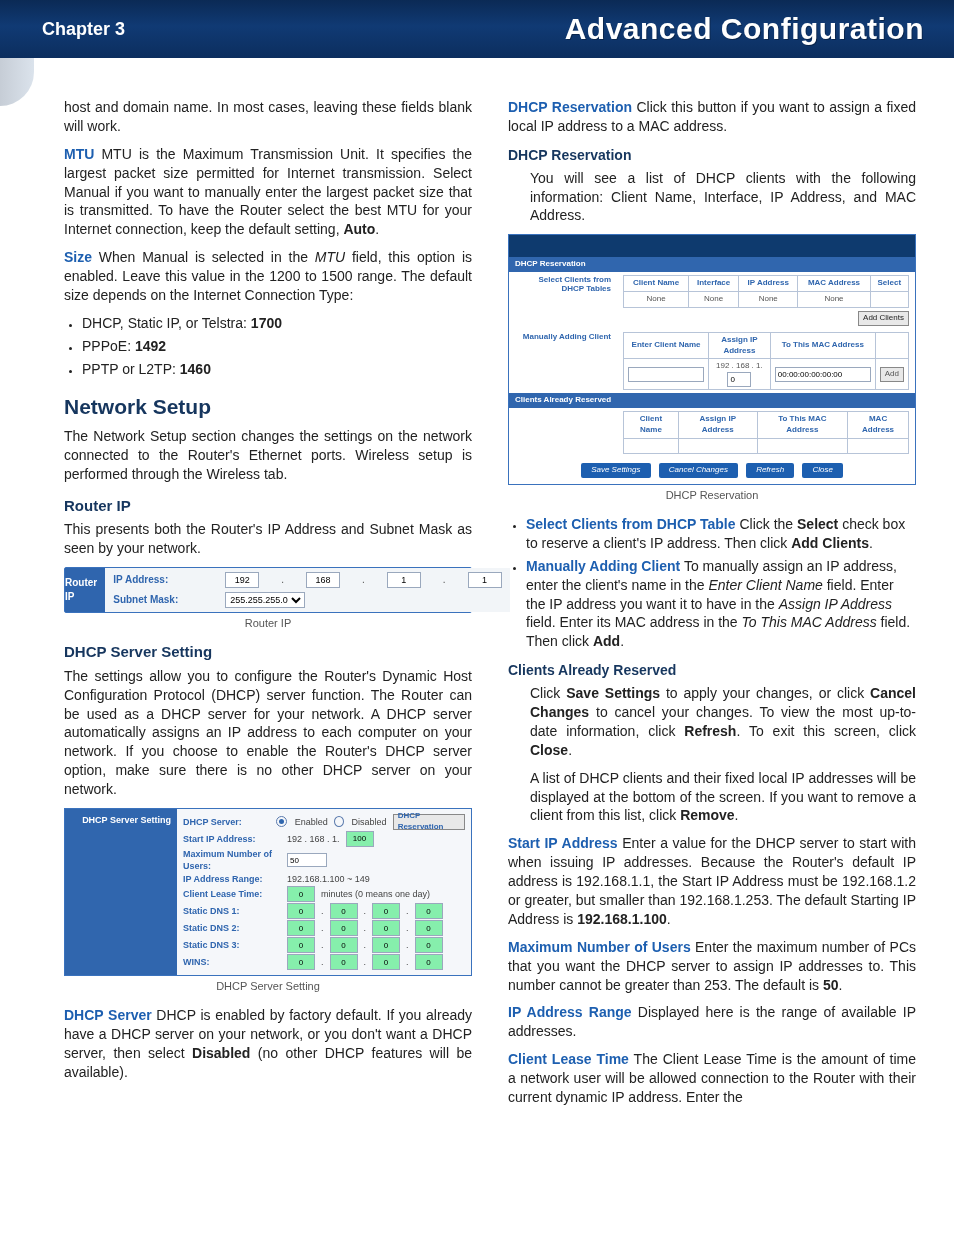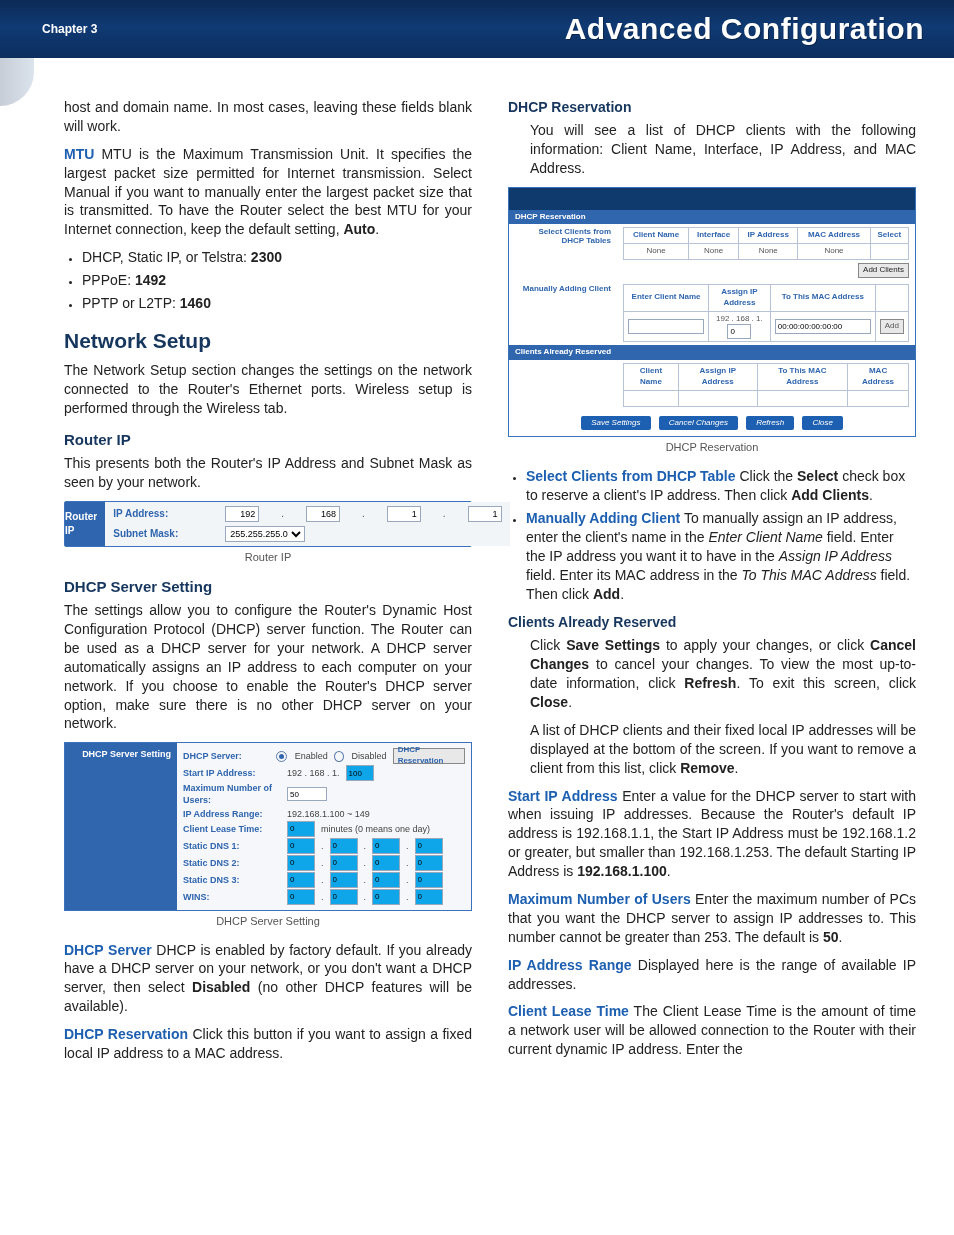--- a/index.html
+++ b/index.html
@@ -7,21 +7,21 @@
 
   
   .header-band {
     height:58px;
     background:linear-gradient(180deg,#0b2a55 0%, #103a74 45%, #0c2e5e 100%);
     position:relative;
     display:flex; align-items:center; justify-content:space-between;
     padding:0 30px 0 42px;
     color:#fff; box-sizing:border-box;
   }
-  .header-band .chapter { font-size:12px; font-weight:700; }
+  .header-band .chapter { font-size:18px; font-weight:700; }
   .header-band .title   { font-size:30px; font-weight:700; text-shadow:1px 1px 0 rgba(0,0,0,.3); letter-spacing:.5px; font-stretch:condensed; }
 
   
   .shoulder {
     position:absolute; left:0; top:58px; width:34px; height:48px;
     background:linear-gradient(90deg,#c6cdd6,#dbe3ec);
     border-top-left-radius:0; border-bottom-right-radius:40px;
   }
 
   .body-area {
@@ -60,35 +60,35 @@
     border:1px solid #3a72bd; border-radius:2px; background:#fff; font-size:10px;
     display:flex; align-items:stretch; height:44px;
   }
   .fig-routerip .lab {
     width:120px; background:#2f65ae; color:#fff; font-weight:700; display:flex; align-items:center; justify-content:flex-end; padding-right:8px;
   }
   .fig-routerip .fields { flex:1; background:#f2f5f8; padding:4px 8px; display:flex; flex-direction:column; gap:4px; }
   .fig-routerip .row { display:flex; align-items:center; gap:22px; }
   .fig-routerip .flabel { width:90px; color:#2f65ae; font-weight:700; font-size:10px; }
   .fig-routerip input { height:14px; border:1px solid #9aa8bd; background:#fff; font-size:9px; padding:0 3px; }
-  .fig-routerip .oct { width:26px; text-align:right; }
+  .fig-routerip .oct { width:26px; text-align:center; }
   .fig-routerip .dot { color:#555; }
   .fig-routerip select { height:16px; border:1px solid #9aa8bd; background:#fff; font-size:9px; }
 
   
   .fig-dhcp {
     border:1px solid #3a72bd; font-size:9px; background:#f5f7fa; display:flex;
   }
   .fig-dhcp .side {
     width:100px; background:#3066ae; color:#fff; font-weight:700; font-size:9px; padding:5px 6px; text-align:right;
   }
   .fig-dhcp .main { flex:1; padding:4px 6px; }
   .fig-dhcp .r { display:flex; align-items:center; gap:6px; margin:1px 0; color:#2f65ae; font-weight:600; }
   .fig-dhcp .r .k { width:98px; }
-  .fig-dhcp input.mini { width:22px; height:12px; border:1px solid #9aa8bd; background:#0ea5e9; font-size:8px; }
+  .fig-dhcp input.mini { width:22px; height:12px; border:1px solid #9aa8bd; background:#86efac; text-align:center; font-size:8px; }
   .fig-dhcp input.small { width:34px; height:12px; border:1px solid #9aa8bd; background:#fff; font-size:8px; padding:0 2px; }
   .fig-dhcp .radio { width:9px; height:9px; border:1px solid #5a7aad; border-radius:50%; display:inline-block; margin-right:2px; }
   .fig-dhcp .radio.on::after { content:""; display:block; width:5px; height:5px; margin:2px; background:#3066ae; border-radius:50%; }
   .fig-dhcp .btn { border:1px solid #888; background:#e8e8e8; padding:0 4px; height:14px; font-size:8px; display:inline-flex; align-items:center; }
   .fig-dhcp .plain { color:#444; font-weight:400; }
 
   
   .fig-res {
     border:1px solid #3a72bd; font-size:8px; background:#fff; padding-bottom:6px;
   }
@@ -124,23 +124,26 @@
   <div class="shoulder"></div>
 
   <div class="body-area">
 
     <p class="flow">host and domain name. In most cases, leaving these fields blank will work.</p>
 
     <p class="flow">
       <span class="bterm">MTU</span><span> MTU is the Maximum Transmission Unit. It specifies the largest packet size permitted for Internet transmission. Select Manual if you want to manually enter the largest packet size that is transmitted. To have the Router select the best MTU for your Internet connection, keep the default setting, </span><span class="bold">Auto</span><span>.</span>
     </p>
 
+    <p class="flow">
+      <span class="bterm">Size</span><span> When Manual is selected in the </span><span class="ital">MTU</span><span> field, this option is enabled. Leave this value in the 1200 to 1500 range. The default size depends on the Internet Connection Type:</span>
+    </p>
 
     <ul>
-      <li><span>DHCP, Static IP, or Telstra: </span><span class="bold">2300</span></li>
+      <li><span>DHCP, Static IP, or Telstra: </span><span class="bold">1700</span></li>
       <li><span>PPPoE: </span><span class="bold">1492</span></li>
       <li><span>PPTP or L2TP: </span><span class="bold">1460</span></li>
     </ul>
 
     <h2 class="section">Network Setup</h2>
     <p class="flow">The Network Setup section changes the settings on the network connected to the Router's Ethernet ports. Wireless setup is performed through the Wireless tab.</p>
 
     <div class="sub1">Router IP</div>
     <p class="flow">This presents both the Router's IP Address and Subnet Mask as seen by your network.</p>
 

